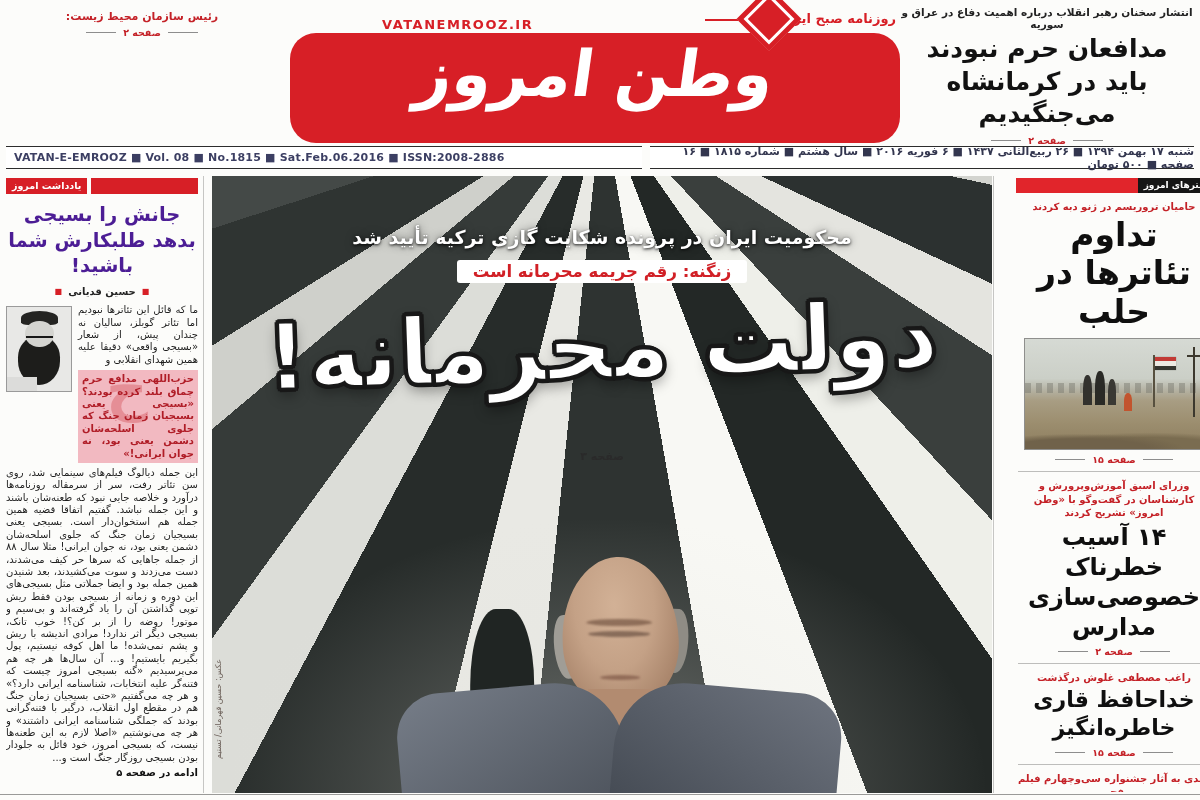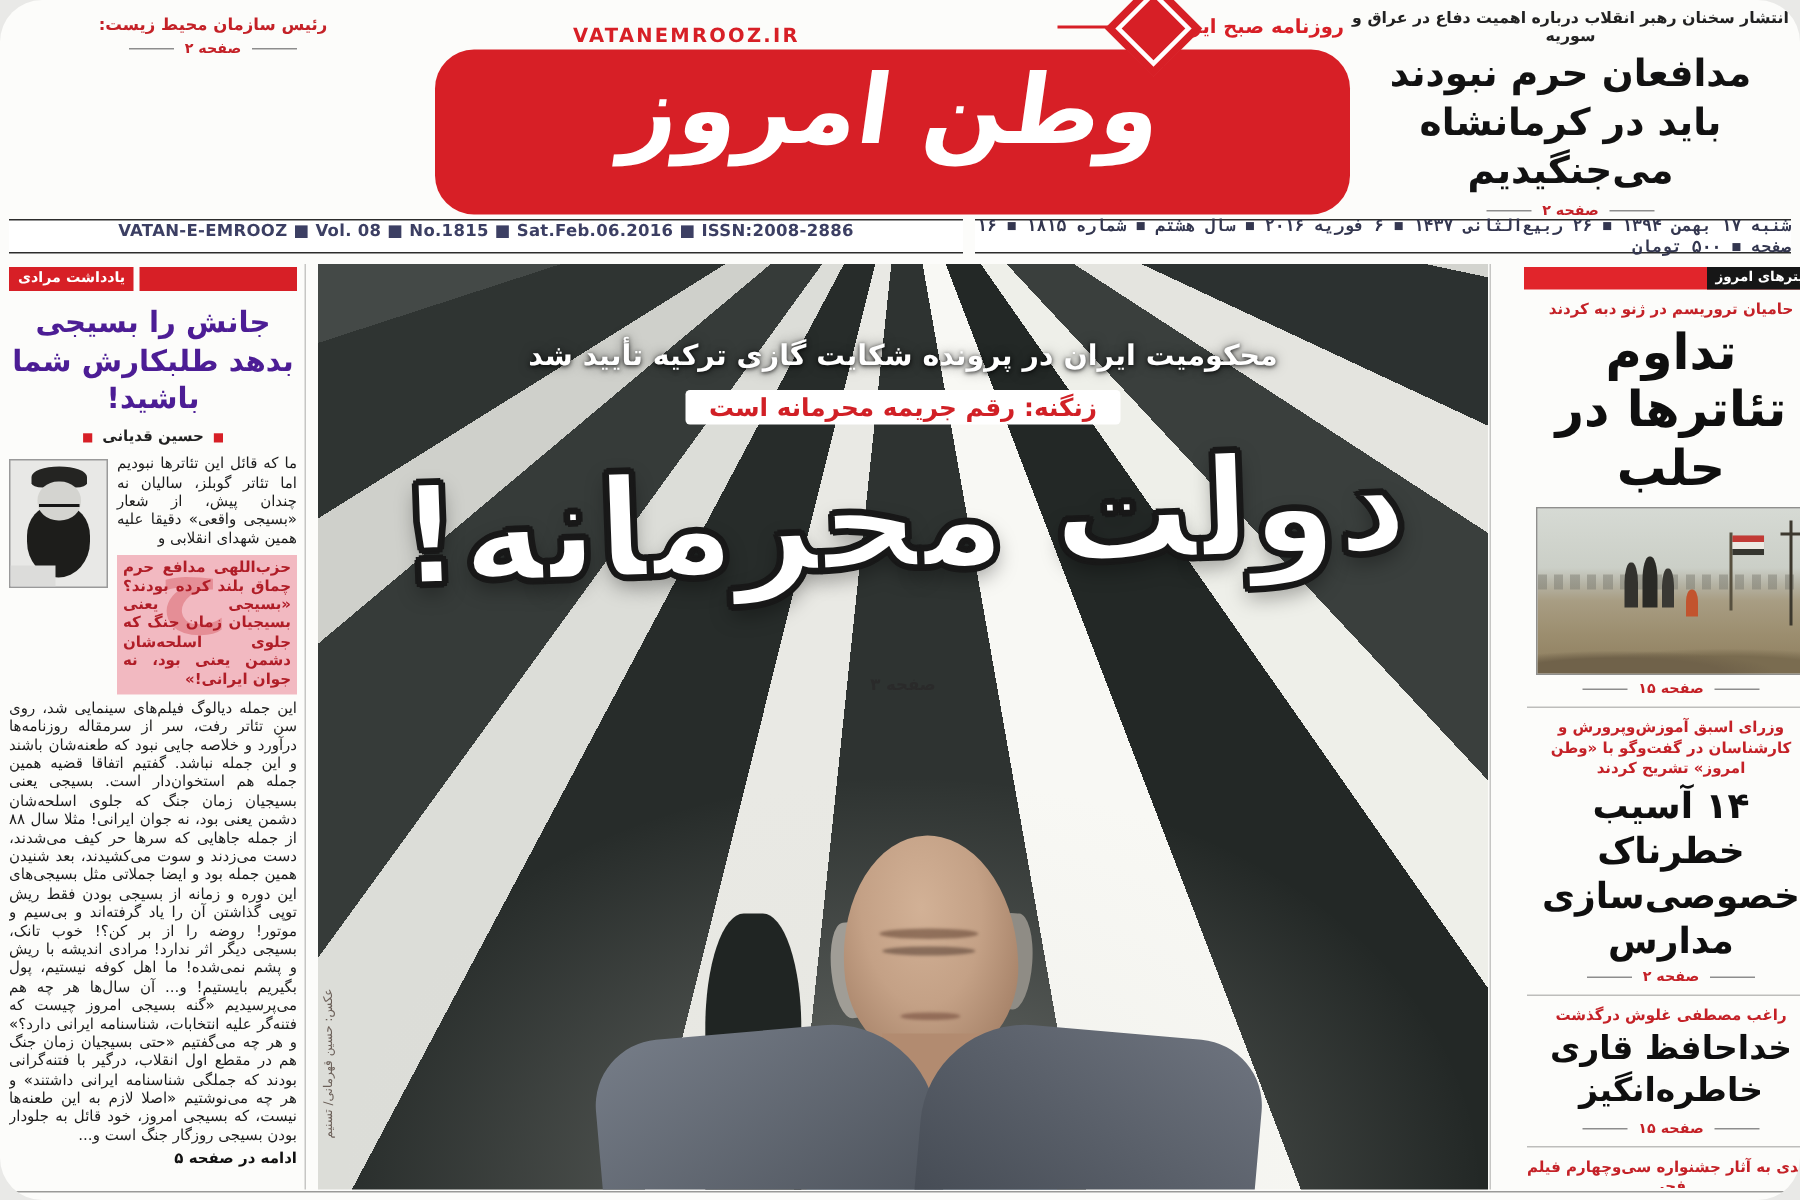--- a/index.html
+++ b/index.html
@@ -1,37 +1,37 @@
 <!DOCTYPE html>
 <html lang="fa"><head>
 <meta charset="utf-8">
 <style>
   html,body{margin:0;padding:0;background:#e9e9e7;}
   *{box-sizing:border-box;}
   .page{position:relative;width:1200px;height:800px;margin:0 auto;background:#fcfcfa;
-        font-family:"DejaVu Sans",sans-serif;overflow:hidden;color:#141414;border-radius:28px;}
+        font-family:"DejaVu Sans",sans-serif;overflow:hidden;color:#141414;}
 
   
   .tl-story{position:absolute;left:6px;top:8px;width:272px;height:134px;text-align:center;direction:rtl;}
   .tl-kicker{font-size:11px;font-weight:bold;color:#c42127;margin-top:2px;}
   .tl-headline{font-size:24px;line-height:1.28;font-weight:900;color:#121212;margin-top:4px;}
   .tr-story{position:absolute;left:900px;top:6px;width:294px;height:136px;text-align:center;direction:rtl;}
   .tr-kicker{font-size:10.5px;font-weight:bold;color:#222;}
   .tr-headline{font-size:25px;line-height:1.3;font-weight:900;color:#121212;margin-top:3px;}
 
   .pmark{display:flex;align-items:center;justify-content:center;gap:7px;color:#c42127;
          font-size:9.5px;font-weight:bold;direction:rtl;margin-top:4px;}
   .pmark .dash{width:30px;height:1px;background:#8d8d8d;}
 
   .bar{position:absolute;top:146px;height:23px;border-top:1.5px solid #2c2c2c;border-bottom:1.5px solid #2c2c2c;
        display:flex;align-items:center;font-size:11px;font-weight:bold;color:#3c3f63;background:#fff;}
-  .bar-left{left:6px;width:636px;justify-content:space-between;padding:0 8px;flex-direction:column;}
+  .bar-left{left:6px;width:636px;justify-content:space-between;padding:0 8px;}
   .bar-left .en{direction:ltr;letter-spacing:.2px;}
   .bar-left .fa{direction:rtl;color:#33364f;}
-  .bar-right{left:650px;width:544px;justify-content:center;direction:rtl;color:#33364f;font-family:Liberation Mono, monospace;}
+  .bar-right{left:650px;width:544px;justify-content:center;direction:rtl;color:#33364f;}
 
   .logo-wrap{position:absolute;left:286px;top:0;width:618px;height:148px;}
   .website{position:absolute;left:96px;top:17px;color:#d71f26;font-weight:bold;font-size:13px;letter-spacing:1.5px;}
   .tagline{position:absolute;right:8px;top:11px;color:#d71f26;font-weight:bold;font-size:13px;direction:rtl;white-space:nowrap;}
   .tagline::after{content:"";display:inline-block;width:64px;height:2px;background:#d71f26;margin-right:9px;vertical-align:middle;}
   .logo-blob{position:absolute;left:4px;top:33px;width:610px;height:110px;background:#d71f26;border-radius:26px;}
   .logo-text{position:absolute;left:0;right:0;top:42px;text-align:center;direction:rtl;color:#fff;
              font-size:64px;font-weight:900;transform:skewX(-8deg);line-height:1;}
   .diamond{position:absolute;left:460px;top:-4px;width:46px;height:46px;background:#d71f26;
            transform:rotate(45deg);box-shadow:inset 0 0 0 5px #d71f26, inset 0 0 0 8px #fff;}
@@ -174,21 +174,21 @@
     <div class="diamond"></div>
     <div class="logo-text">وطن امروز</div>
   </div>
 
   <div class="vline" style="left:203px;"></div>
   <div class="vline" style="left:993px;"></div>
   <div class="bottom-rule"></div>
 
   <div class="note">
     <div class="note-header">
-      <span class="note-label">یادداشت مرادی</span>
+      <span class="note-label">یادداشت امروز</span>
       <span class="note-bar"></span>
     </div>
     <div class="note-headline">جانش را بسیجی بدهد طلبکارش شما باشید!</div>
     <div class="note-byline">حسین قدیانی</div>
     <div class="note-body">
       <span class="portrait">
         <span class="p-hair"></span>
         <span class="p-beard"></span>
         <span class="p-face"></span>
         <span class="p-glasses"></span>

